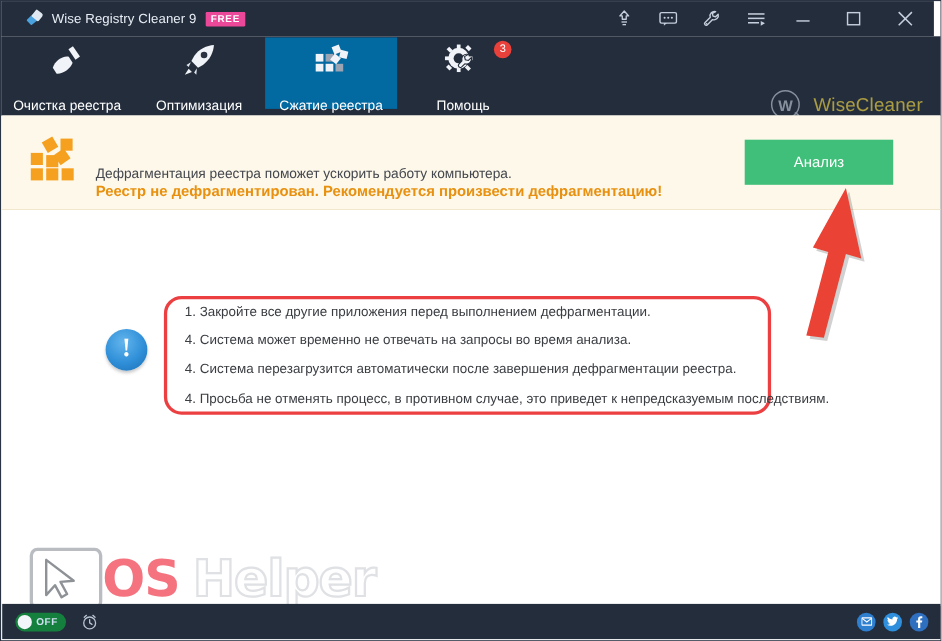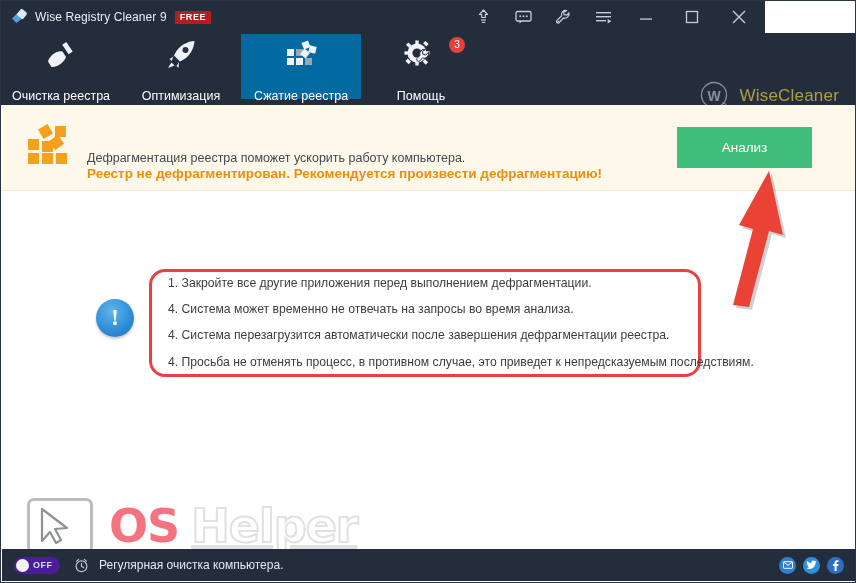--- a/index.html
+++ b/index.html
@@ -18,24 +18,25 @@
     overflow: hidden;
     background: #ffffff;
     border: 1px solid #2b3443;
     box-sizing: border-box;
   }
 
   
   .titlebar {
     position: absolute;
     left: 0; top: 0;
-    width: 764px; height: 32px;
+    width: 836px; height: 32px;
     background: #242d3c;
     display: flex;
     align-items: center;
+    padding-left: 12px;
   }
   .tb-appicon {
     width: 16px; height: 16px;
     margin-left: 10px;
     position: relative;
     flex: 0 0 auto;
   }
   .tb-appicon .brush {
     position: absolute;
     left: 1px; top: 2px;
@@ -54,21 +55,21 @@
   }
   .tb-title {
     color: #e8eef5;
     font-size: 12px;
     margin-left: 8px;
     letter-spacing: 0.1px;
     white-space: nowrap;
   }
   .tb-free {
     margin-left: 8px;
-    background: #b91c1c;
+    background: #ec4899;
     color: #ffffff;
     font-size: 9px;
     font-weight: bold;
     letter-spacing: 0.6px;
     padding: 2px 5px 2px 5px;
     border-radius: 1px;
     line-height: 1;
   }
   .tb-spacer { flex: 1 1 auto; }
   .tb-icons {
@@ -283,50 +284,48 @@
     transform: translateX(-50%);
     width: 22px; height: 9px;
     background: #b9bcc0;
     border-radius: 0 0 3px 3px;
   }
   .wm-os {
     font-size: 46px;
     font-weight: bold;
     color: #f4737f;
     letter-spacing: -1px;
-    margin-left: 16px;
     line-height: 1;
     font-family: "DejaVu Sans", sans-serif;
   }
   .wm-helper {
     font-size: 46px;
     font-weight: bold;
     color: #ffffff;
     -webkit-text-stroke: 2px #dfe1e4;
     letter-spacing: -1px;
     margin-left: 12px;
     line-height: 1;
     font-family: "DejaVu Sans", sans-serif;
-    text-decoration: underline;
   }
 
   
   .statusbar {
     position: absolute;
     left: 1px; bottom: 1px;
     width: 854px; height: 32px;
     background: #242d3c;
     display: flex;
     align-items: center;
   }
   .toggle {
     margin-left: 12px;
     width: 46px; height: 17px;
     border-radius: 9px;
-    background: #4c1d95;
+    background: #15803d;
     position: relative;
     display: flex;
     align-items: center;
     cursor: pointer;
     flex: 0 0 auto;
   }
   .toggle .knob {
     position: absolute;
     left: 2px;
     width: 13px; height: 13px;
@@ -575,21 +574,20 @@
       <div class="knob"></div>
       <div class="tg-text">OFF</div>
     </div>
     <div class="clock-ico">
       <svg width="15" height="15" viewBox="0 0 15 15">
         <circle cx="7.5" cy="8.3" r="5.4" fill="none" stroke="currentColor" stroke-width="1.2"></circle>
         <path d="M7.5 5.4 L7.5 8.3 L9.6 9.6" fill="none" stroke="currentColor" stroke-width="1.2" stroke-linecap="round"></path>
         <path d="M2.6 3.2 L4.6 1.4 M12.4 3.2 L10.4 1.4" stroke="currentColor" stroke-width="1.2" stroke-linecap="round"></path>
       </svg>
     </div>
-    <div class="status-text">Регулярная очистка компьютера.</div>
     <div class="sb-spacer"></div>
     <div class="socials">
       <div class="social mail">
         <svg width="10" height="8" viewBox="0 0 10 8">
           <rect x="0.5" y="0.7" width="9" height="6.6" rx="0.6" fill="none" stroke="currentColor" stroke-width="1"></rect>
           <path d="M0.8 1.2 L5 4.4 L9.2 1.2" fill="none" stroke="currentColor" stroke-width="1"></path>
         </svg>
       </div>
       <div class="social twitter">
         <svg width="11" height="10" viewBox="0 0 11 10">

